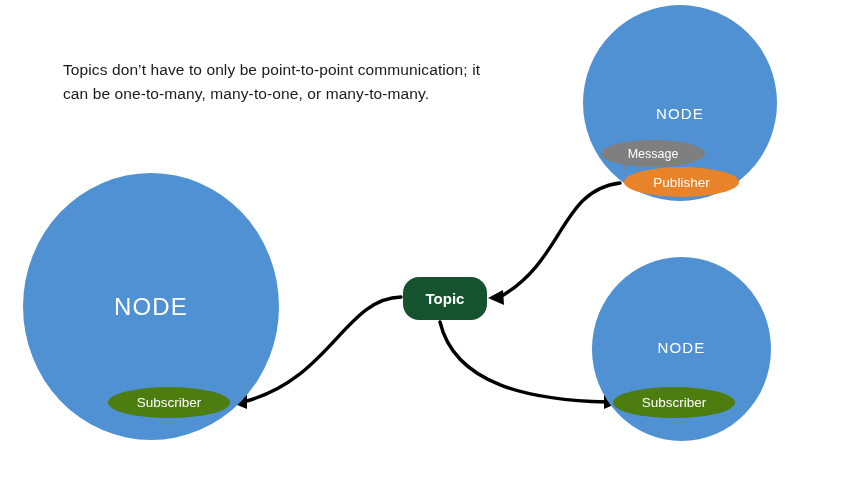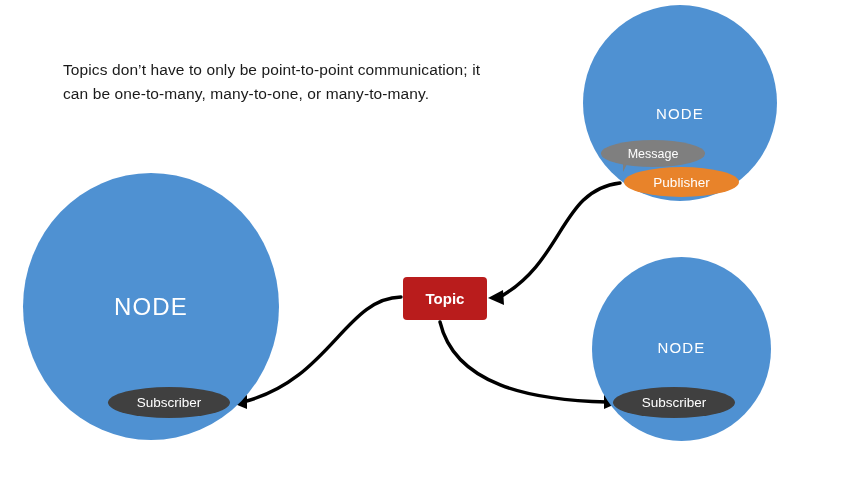--- a/index.html
+++ b/index.html
@@ -63,21 +63,21 @@
   .pill {
     position: absolute;
     border-radius: 50%;
     display: flex;
     align-items: center;
     justify-content: center;
     color: #ffffff;
     font-weight: normal;
     white-space: nowrap;
   }
-  .pill-green  { background: #404040; }
+  .pill-green  { background: #4d7c0f; }
   .pill-orange { background: #E8832A; }
   .pill-gray   { background: #7F7F7F; }
 
   #sub-left    { left: 108px; top: 387px; width: 122px; height: 31px; font-size: 13.5px; }
   #sub-right   { left: 613px; top: 387px; width: 122px; height: 31px; font-size: 13.5px; }
   #publisher   { left: 624px; top: 167px; width: 115px; height: 30px; font-size: 13.5px; }
   #message     { left: 601px; top: 140px; width: 104px; height: 27px; font-size: 12.5px; }
 
   
   #message-tail {
@@ -90,22 +90,22 @@
     border-bottom: 14px solid transparent;
   }
 
   
   #topic-box {
     position: absolute;
     left: 403px;
     top: 277px;
     width: 84px;
     height: 43px;
-    background: #b91c1c;
-    border-radius: 4px;
+    background: #14532d;
+    border-radius: 16px;
     display: flex;
     align-items: center;
     justify-content: center;
     color: #ffffff;
     font-weight: bold;
     font-size: 15px;
     white-space: nowrap;
   }
 </style>
 </head>

